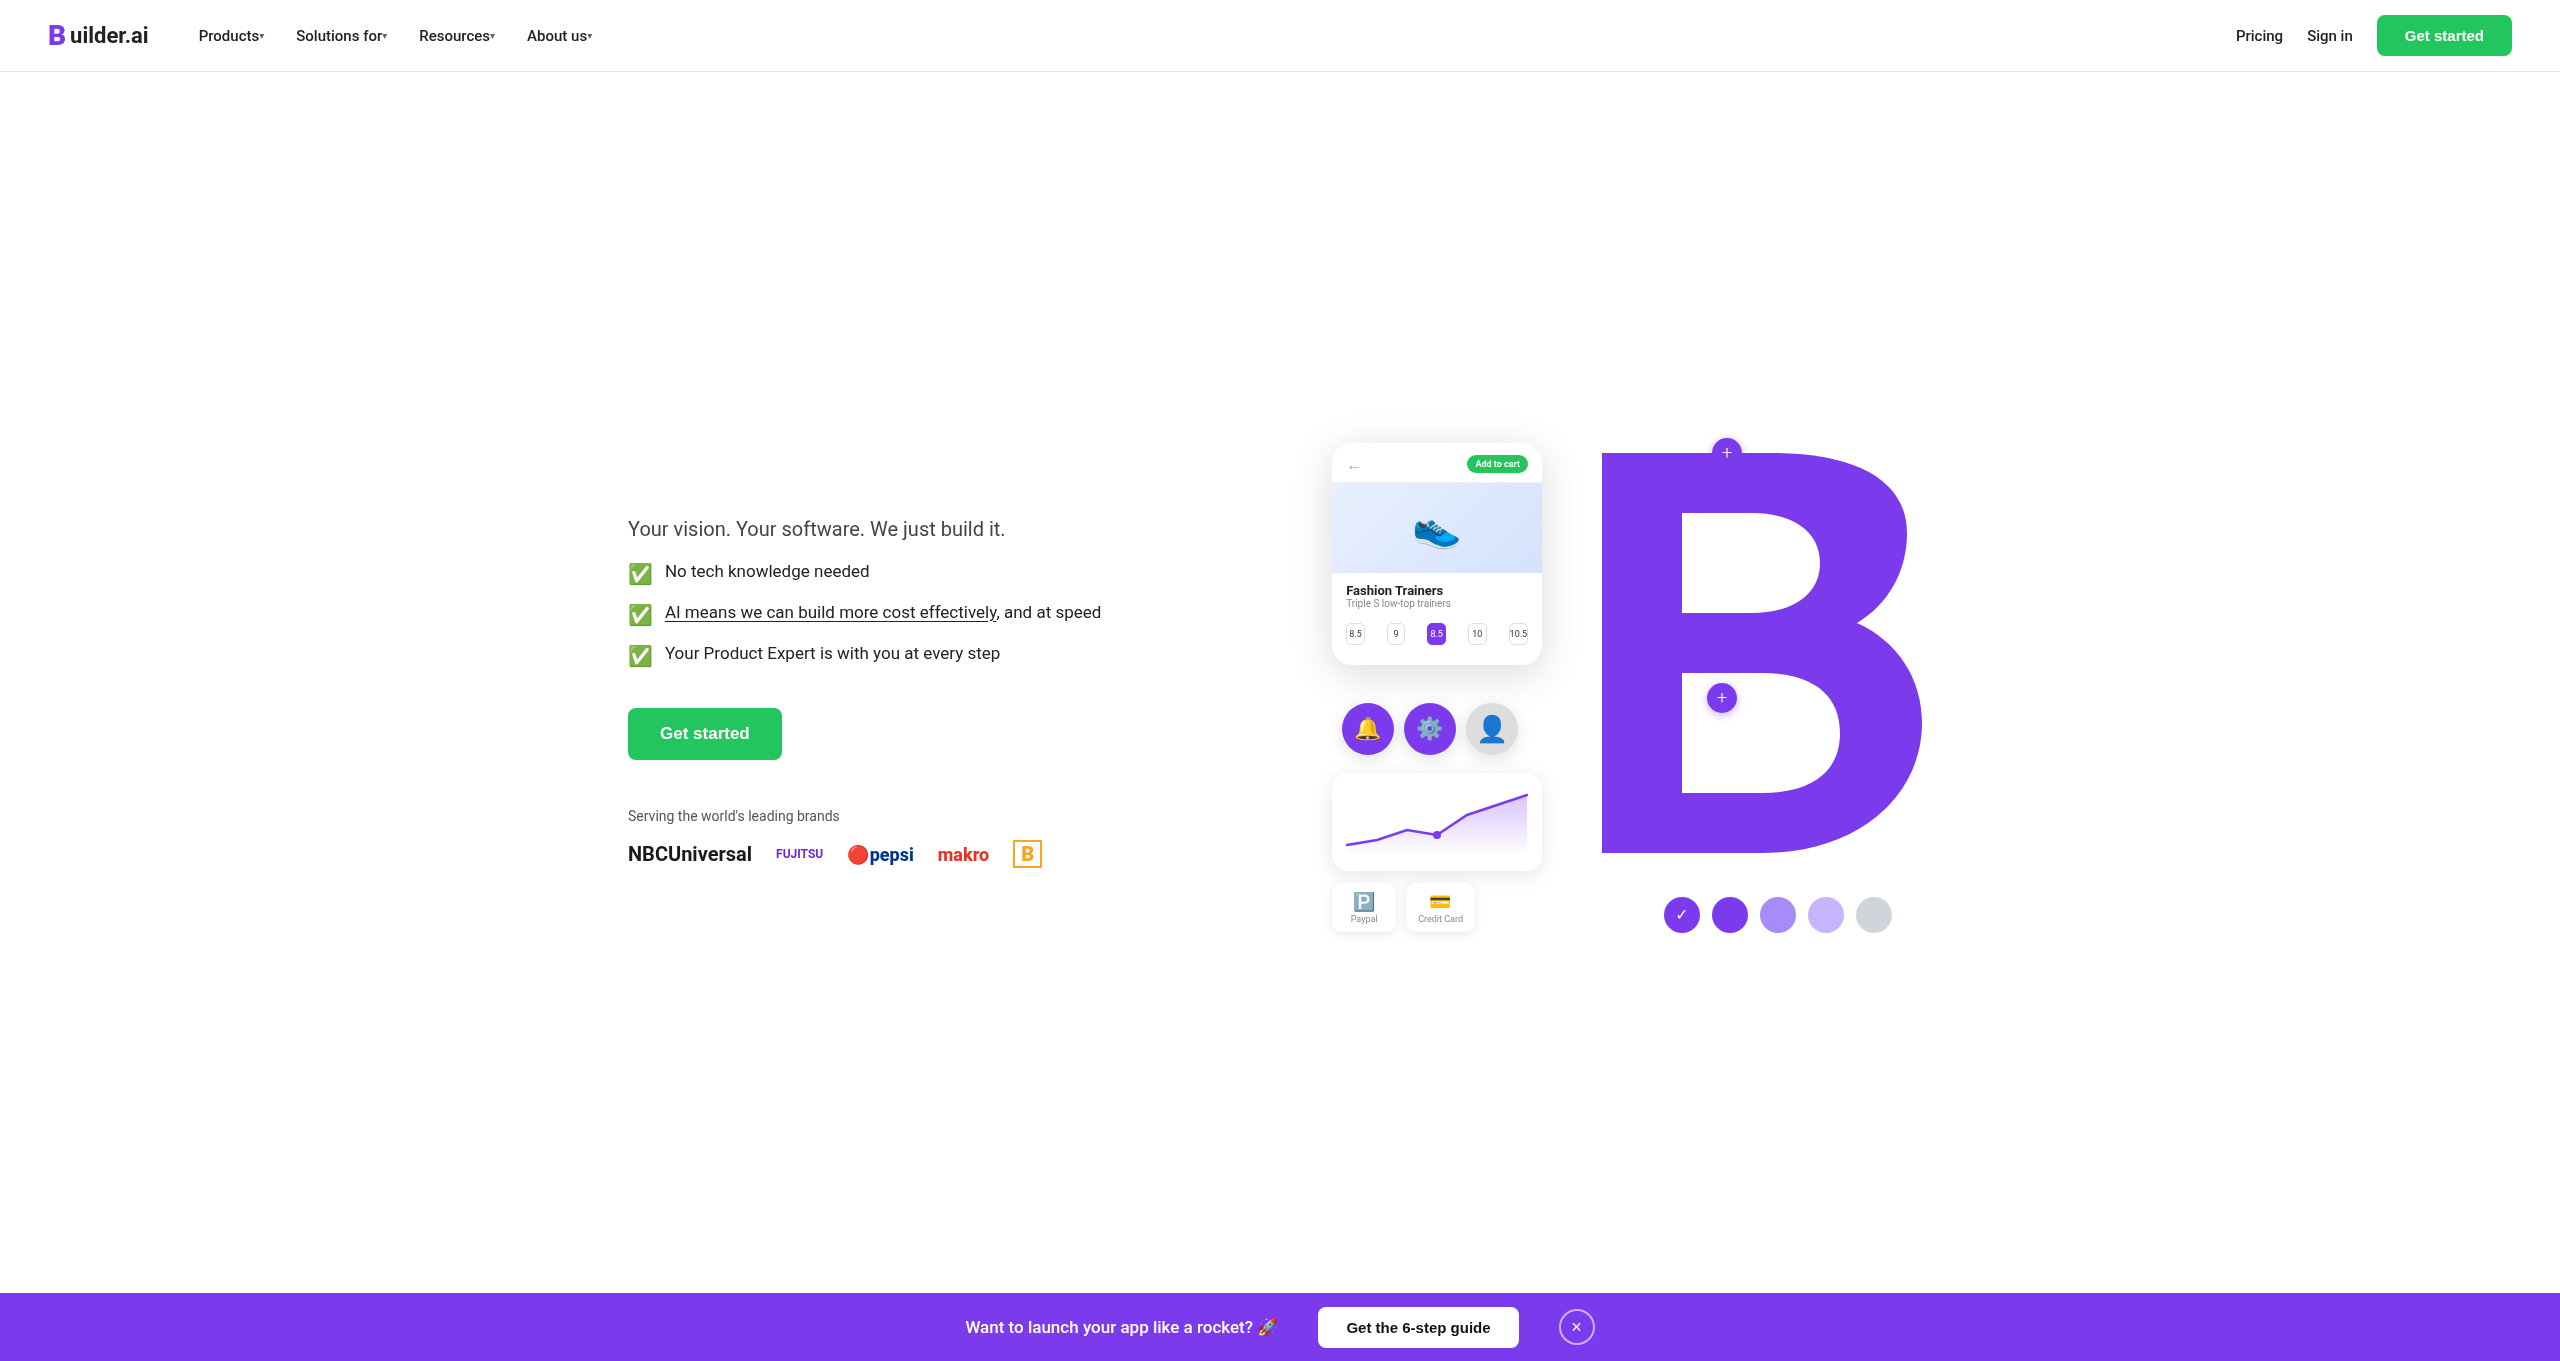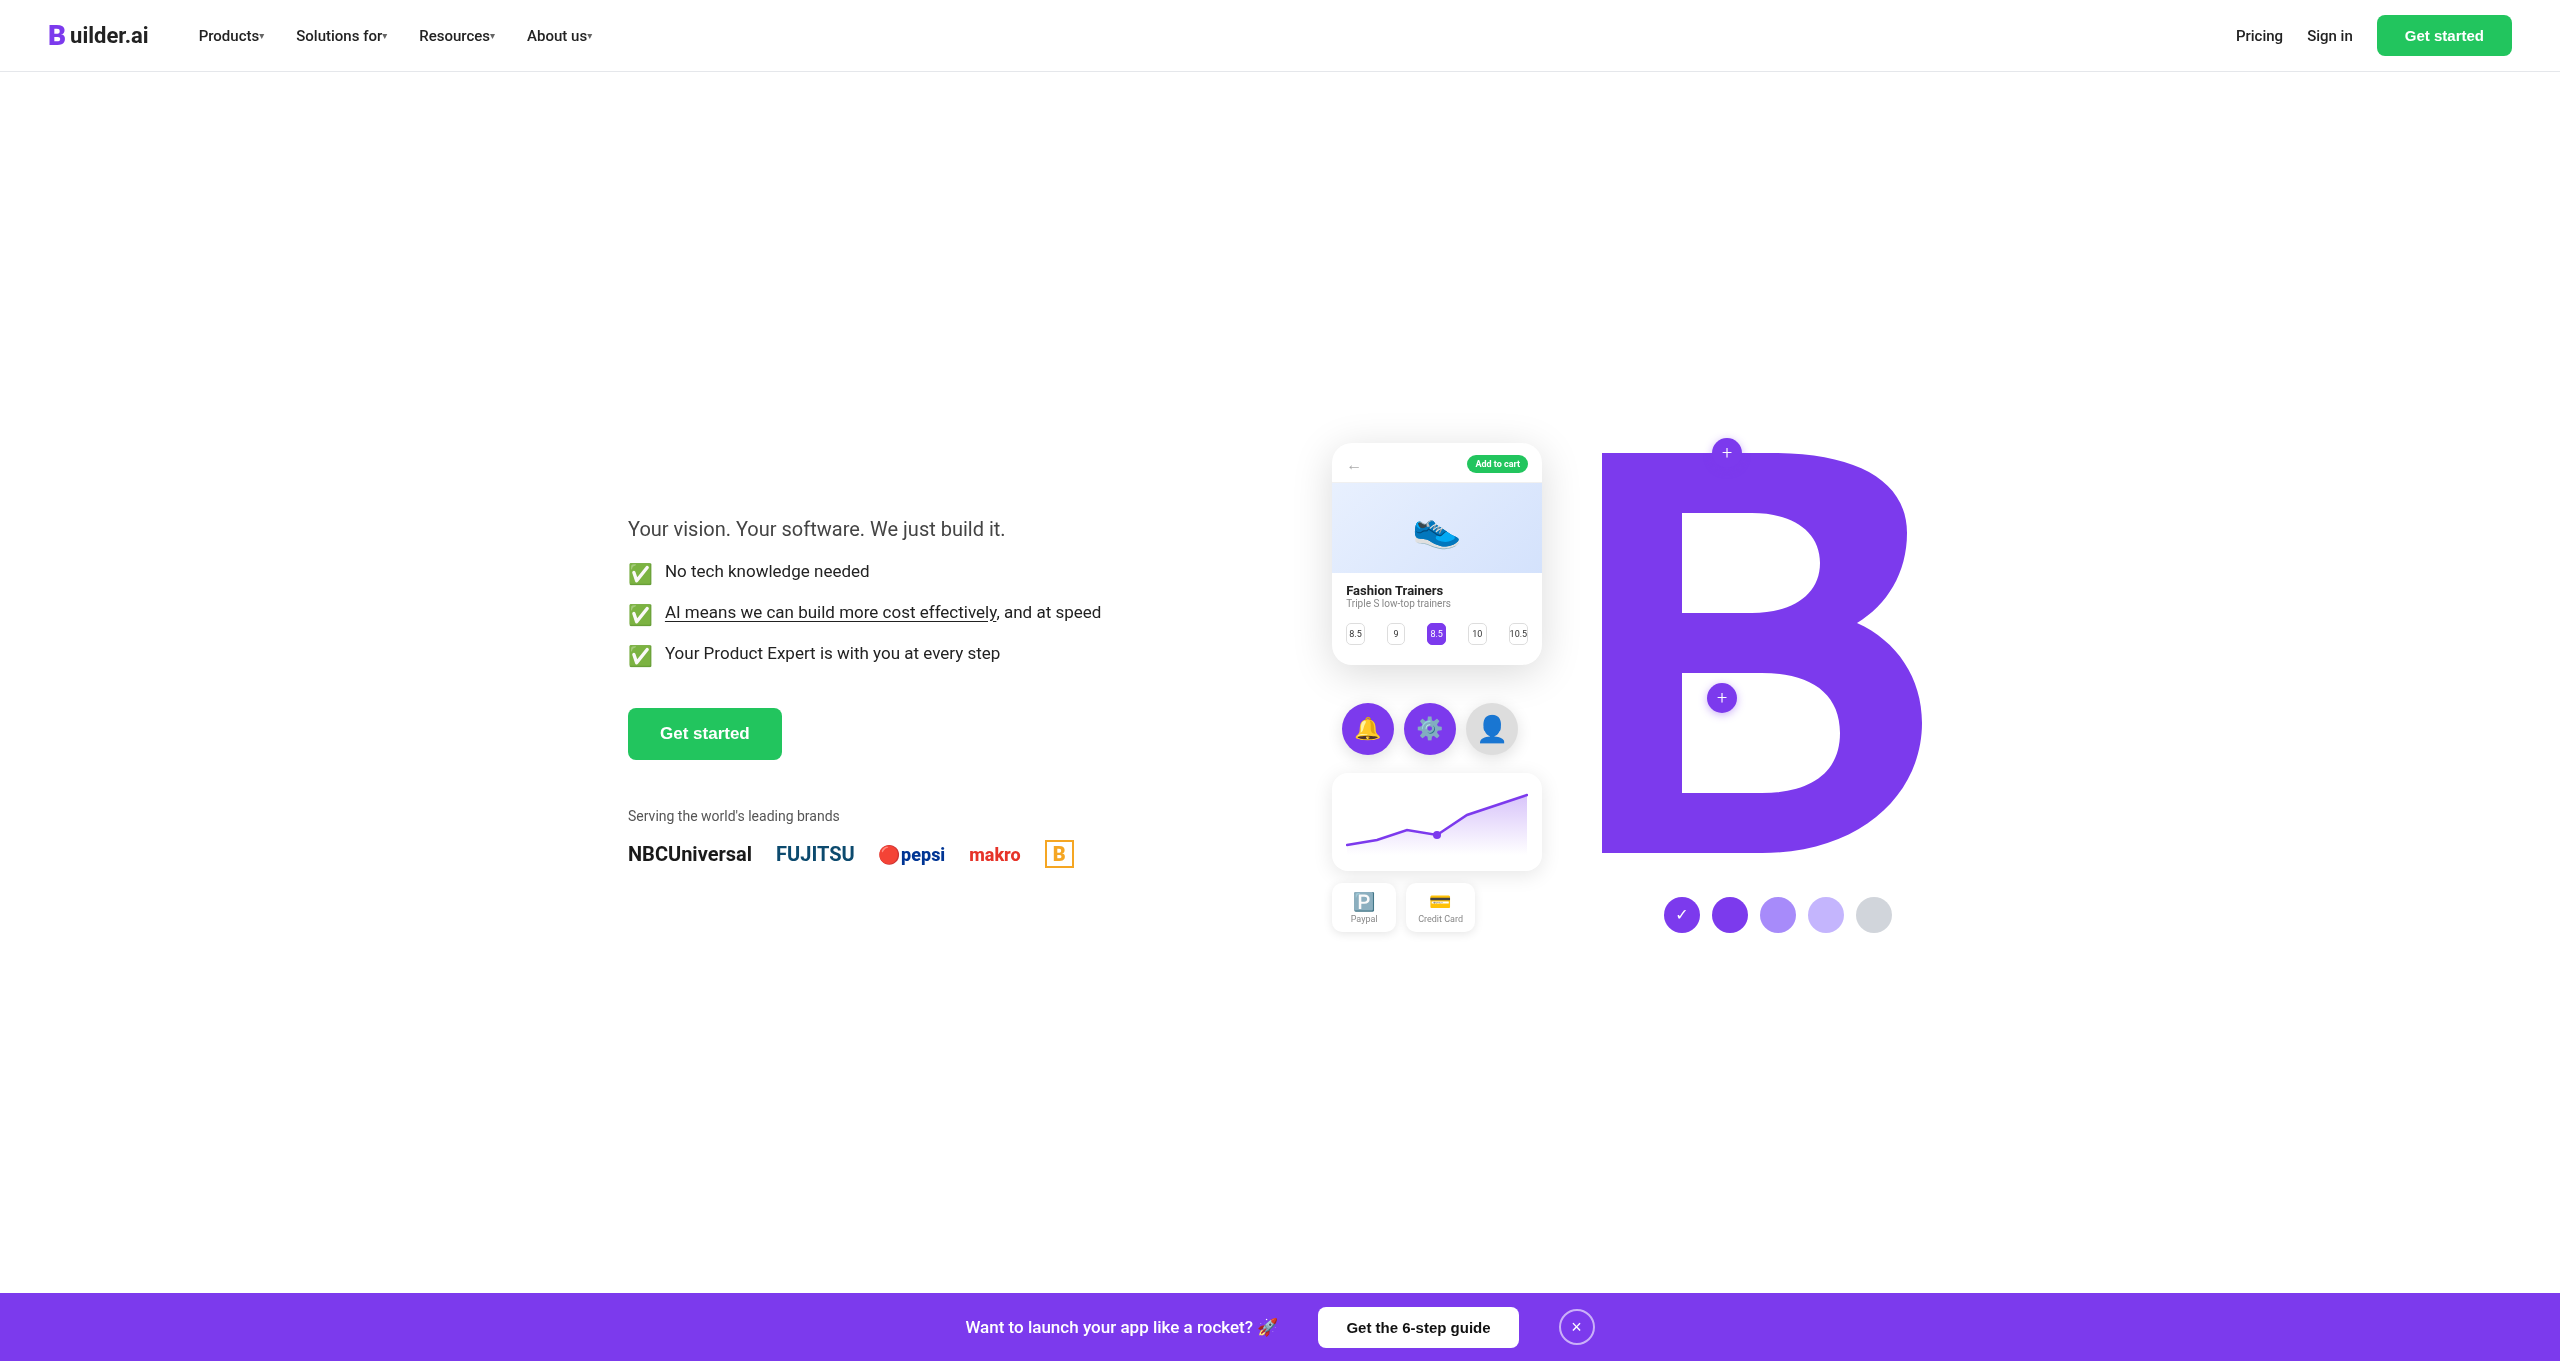--- a/index.html
+++ b/index.html
@@ -62,21 +62,21 @@
     .btn-secondary {
       background: #fff; color: #111; border: 2px solid #111;
       padding: 16px 28px; border-radius: 8px;
       font-size: 17px; font-weight: 600; cursor: pointer;
     }
     .brands-section { }
     .brands-label { font-size: 14px; color: #555; margin-bottom: 16px; }
     .brands-row { display: flex; align-items: center; gap: 24px; flex-wrap: wrap; }
     .brand-logo { font-size: 18px; font-weight: 700; color: #555; }
     .brand-nbc { color: #1a1a1a; font-size: 20px; }
-    .brand-fujitsu { color: #0c4a6e; font-size: 20px; font-weight: 700; }
+    .brand-fujitsu { color: #6d28d9; font-size: 12px; font-weight: 700; }
     .brand-pepsi { color: #003594; font-size: 18px; font-weight: 800; }
     .brand-makro { color: #e63329; font-size: 18px; font-weight: 800; }
     .brand-b { font-size: 20px; font-weight: 900; color: #f5a623; border: 2px solid #f5a623; padding: 0 6px; }
 
     
     .hero-right {
       flex: 0 0 46%;
       position: relative;
       height: 520px;
       display: flex;

